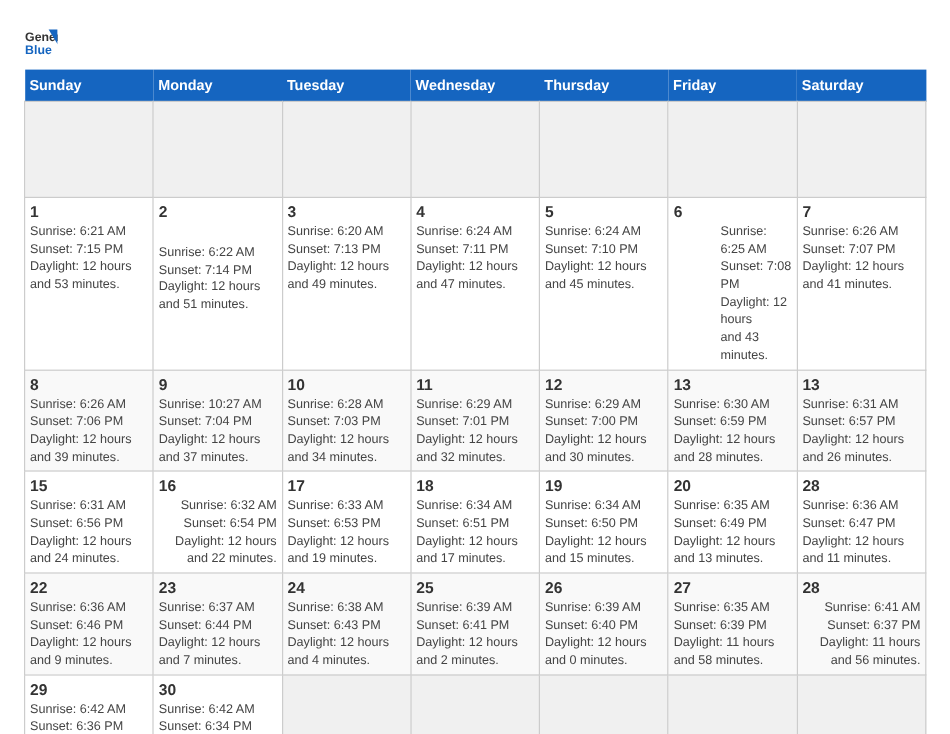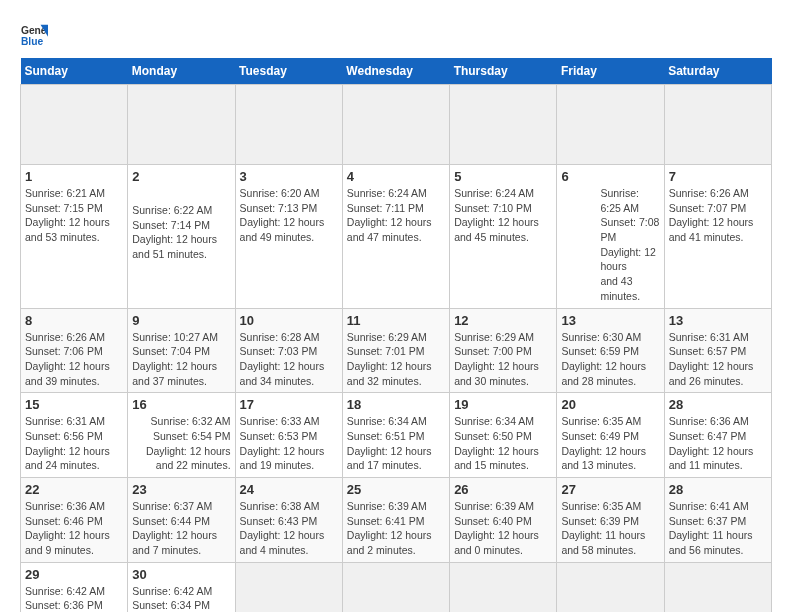--- a/index.html
+++ b/index.html
@@ -310,21 +310,21 @@
         </td>
         <td>
           <span class="day-num">27</span>
           <div class="day-detail" style="white-space: pre-line;">Sunrise: 6:35 AM
 Sunset: 6:39 PM
 Daylight: 11 hours
 and 58 minutes.</div>
         </td>
         <td>
           <span class="day-num">28</span>
-          <div class="day-detail" style="white-space: pre-line;">Sunrise: 6:41 AM
+          <div class="day-detail" style="white-space: pre-line; text-align: right;">Sunrise: 6:41 AM
 Sunset: 6:37 PM
 Daylight: 11 hours
 and 56 minutes.</div>
         </td>
       </tr>
       <tr>
         <td>
           <span class="day-num">29</span>
           <div class="day-detail" style="white-space: pre-line;">Sunrise: 6:42 AM
 Sunset: 6:36 PM

